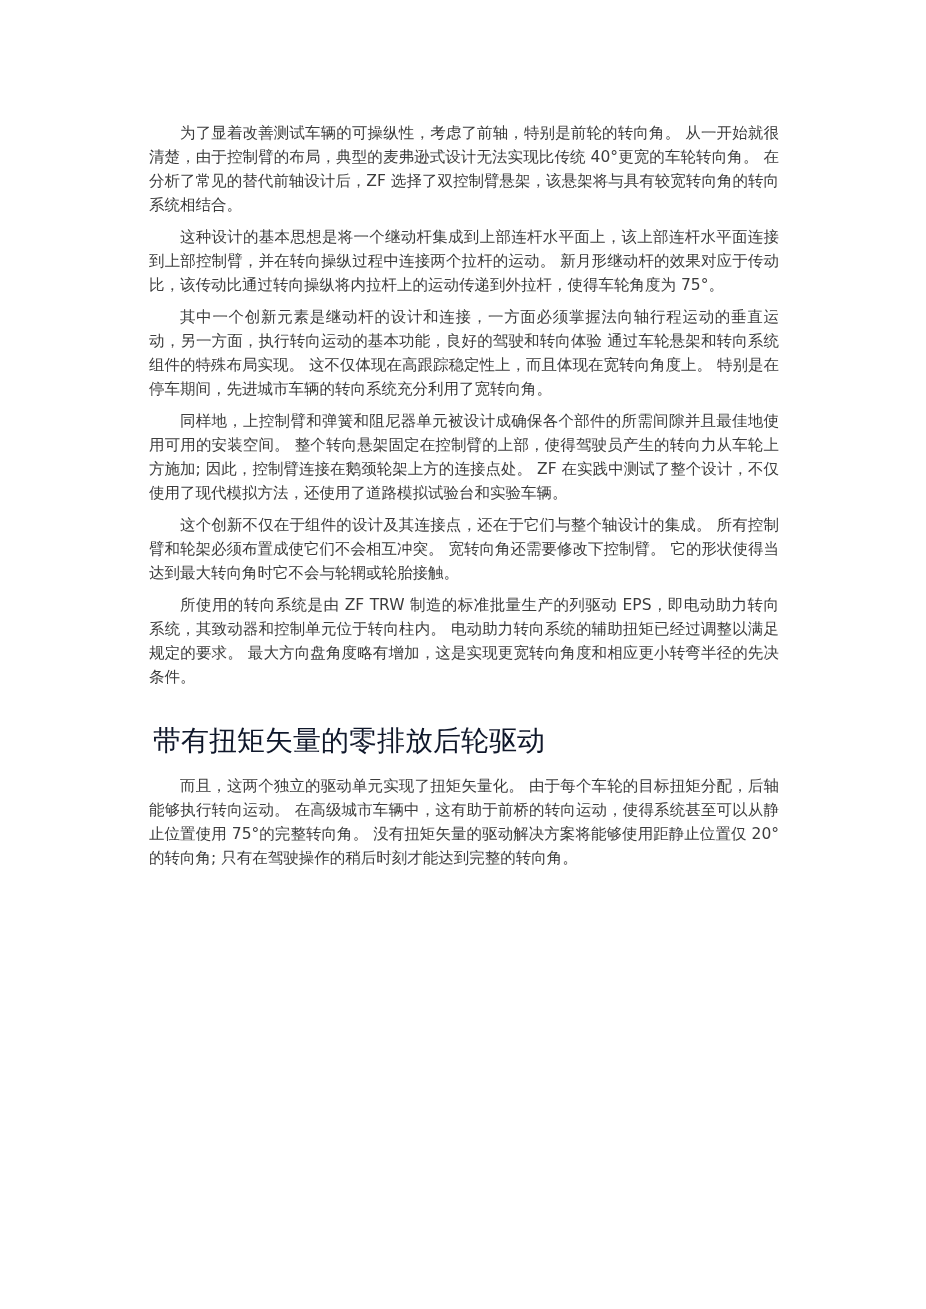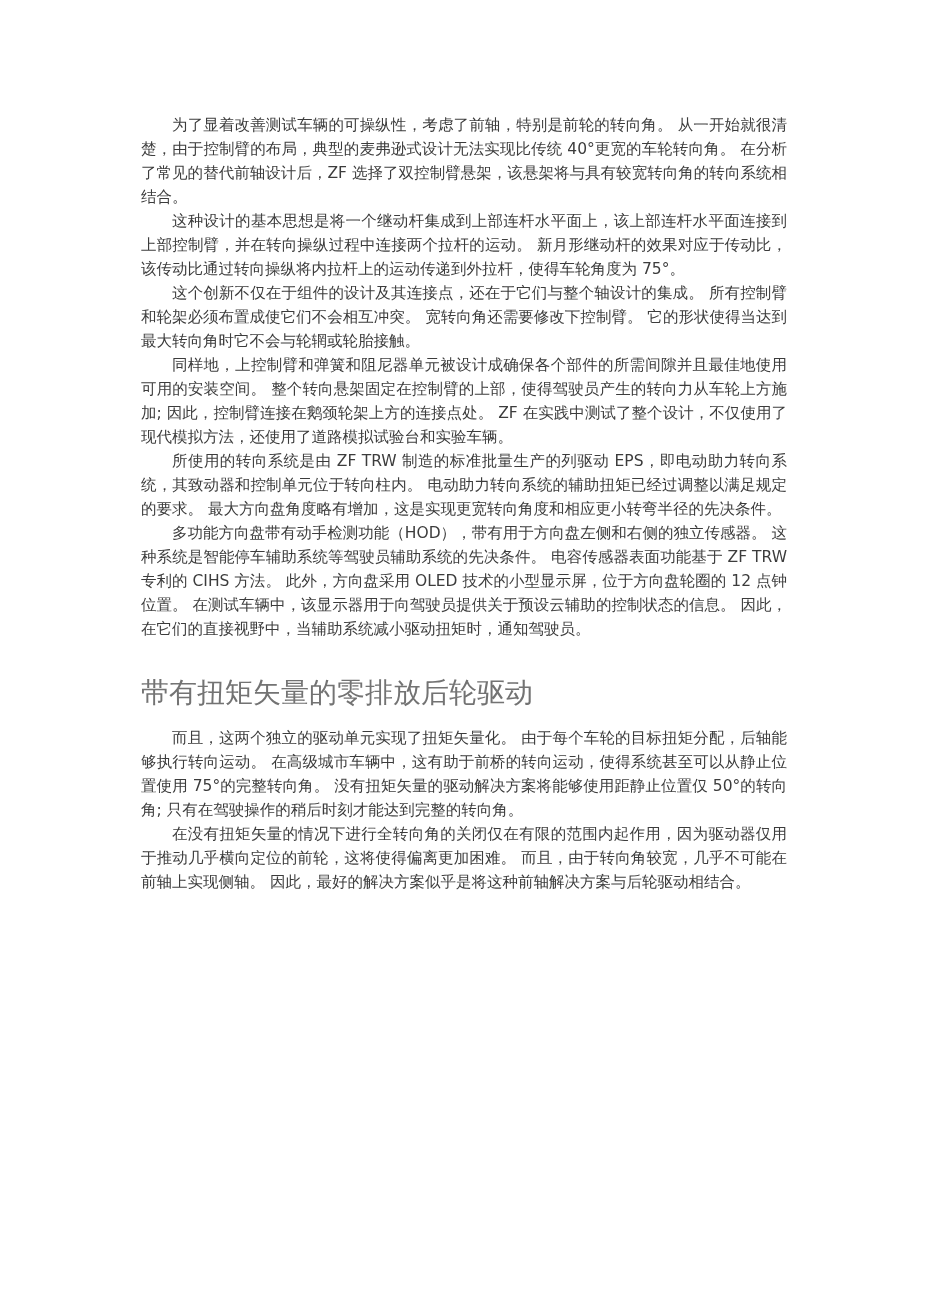--- a/index.html
+++ b/index.html
@@ -15,49 +15,48 @@
     background: #ffffff;
     padding: 113px 139px 90px 141px;
     color: #3c3c3c;
     font-family: "DejaVu Sans", "Liberation Sans", sans-serif;
     font-size: 15.5px;
     line-height: 1.55;
     text-align: justify;
     overflow: hidden;
   }
   .page p.body-para {
-    margin: 0;
+    margin: 8px;
     text-indent: 2em;
     word-break: break-word;
   }
   .page h1.doc-heading {
     font-family: "DejaVu Serif", "Liberation Serif", serif;
     font-weight: 400;
     font-size: 28px;
     line-height: 1.25;
-    color: #737373;
-    margin: 0;
+    color: #0f172a;
+    margin: 12px;
     text-indent: 0;
     text-align: left;
   }
   .page h1.doc-heading.h-first {
     margin-top: 34px;
     margin-bottom: 16px;
   }
   .page h1.doc-heading.h-second {
     margin-top: 18px;
     margin-bottom: 12px;
   }
 </style>
 </head>
 <body>
 
 <div class="page">
   <p class="body-para">为了显着改善测试车辆的可操纵性，考虑了前轴，特别是前轮的转向角。 从一开始就很清楚，由于控制臂的布局，典型的麦弗逊式设计无法实现比传统 40°更宽的车轮转向角。 在分析了常见的替代前轴设计后，ZF 选择了双控制臂悬架，该悬架将与具有较宽转向角的转向系统相结合。</p>
   <p class="body-para">这种设计的基本思想是将一个继动杆集成到上部连杆水平面上，该上部连杆水平面连接到上部控制臂，并在转向操纵过程中连接两个拉杆的运动。 新月形继动杆的效果对应于传动比，该传动比通过转向操纵将内拉杆上的运动传递到外拉杆，使得车轮角度为 75°。</p>
+  <p class="body-para">其中一个创新元素是继动杆的设计和连接，一方面必须掌握法向轴行程运动的垂直运动，另一方面，执行转向运动的基本功能，良好的驾驶和转向体验 通过车轮悬架和转向系统组件的特殊布局实现。 这不仅体现在高跟踪稳定性上，而且体现在宽转向角度上。 特别是在停车期间，先进城市车辆的转向系统充分利用了宽转向角。</p>
+  <p class="body-para">同样地，上控制臂和弹簧和阻尼器单元被设计成确保各个部件的所需间隙并且最佳地使用可用的安装空间。 整个转向悬架固定在控制臂的上部，使得驾驶员产生的转向力从车轮上方施加; 因此，控制臂连接在鹅颈轮架上方的连接点处。 ZF 在实践中测试了整个设计，不仅使用了现代模拟方法，还使用了道路模拟试验台和实验车辆。</p>
   <p class="body-para">这个创新不仅在于组件的设计及其连接点，还在于它们与整个轴设计的集成。 所有控制臂和轮架必须布置成使它们不会相互冲突。 宽转向角还需要修改下控制臂。 它的形状使得当达到最大转向角时它不会与轮辋或轮胎接触。</p>
-  <p class="body-para">同样地，上控制臂和弹簧和阻尼器单元被设计成确保各个部件的所需间隙并且最佳地使用可用的安装空间。 整个转向悬架固定在控制臂的上部，使得驾驶员产生的转向力从车轮上方施加; 因此，控制臂连接在鹅颈轮架上方的连接点处。 ZF 在实践中测试了整个设计，不仅使用了现代模拟方法，还使用了道路模拟试验台和实验车辆。</p>
   <p class="body-para">所使用的转向系统是由 ZF TRW 制造的标准批量生产的列驱动 EPS，即电动助力转向系统，其致动器和控制单元位于转向柱内。 电动助力转向系统的辅助扭矩已经过调整以满足规定的要求。 最大方向盘角度略有增加，这是实现更宽转向角度和相应更小转弯半径的先决条件。</p>
-  <p class="body-para">多功能方向盘带有动手检测功能（HOD），带有用于方向盘左侧和右侧的独立传感器。 这种系统是智能停车辅助系统等驾驶员辅助系统的先决条件。 电容传感器表面功能基于 ZF TRW 专利的 CIHS 方法。 此外，方向盘采用 OLED 技术的小型显示屏，位于方向盘轮圈的 12 点钟位置。 在测试车辆中，该显示器用于向驾驶员提供关于预设云辅助的控制状态的信息。 因此，在它们的直接视野中，当辅助系统减小驱动扭矩时，通知驾驶员。</p>
   <h1 class="doc-heading h-first">带有扭矩矢量的零排放后轮驱动</h1>
-  <p class="body-para">而且，这两个独立的驱动单元实现了扭矩矢量化。 由于每个车轮的目标扭矩分配，后轴能够执行转向运动。 在高级城市车辆中，这有助于前桥的转向运动，使得系统甚至可以从静止位置使用 75°的完整转向角。 没有扭矩矢量的驱动解决方案将能够使用距静止位置仅 50°的转向角; 只有在驾驶操作的稍后时刻才能达到完整的转向角。</p>
-  <p class="body-para">在没有扭矩矢量的情况下进行全转向角的关闭仅在有限的范围内起作用，因为驱动器仅用于推动几乎横向定位的前轮，这将使得偏离更加困难。 而且，由于转向角较宽，几乎不可能在前轴上实现侧轴。 因此，最好的解决方案似乎是将这种前轴解决方案与后轮驱动相结合。</p>
+  <p class="body-para">而且，这两个独立的驱动单元实现了扭矩矢量化。 由于每个车轮的目标扭矩分配，后轴能够执行转向运动。 在高级城市车辆中，这有助于前桥的转向运动，使得系统甚至可以从静止位置使用 75°的完整转向角。 没有扭矩矢量的驱动解决方案将能够使用距静止位置仅 20°的转向角; 只有在驾驶操作的稍后时刻才能达到完整的转向角。</p>
 </div>
 
 </body></html>

